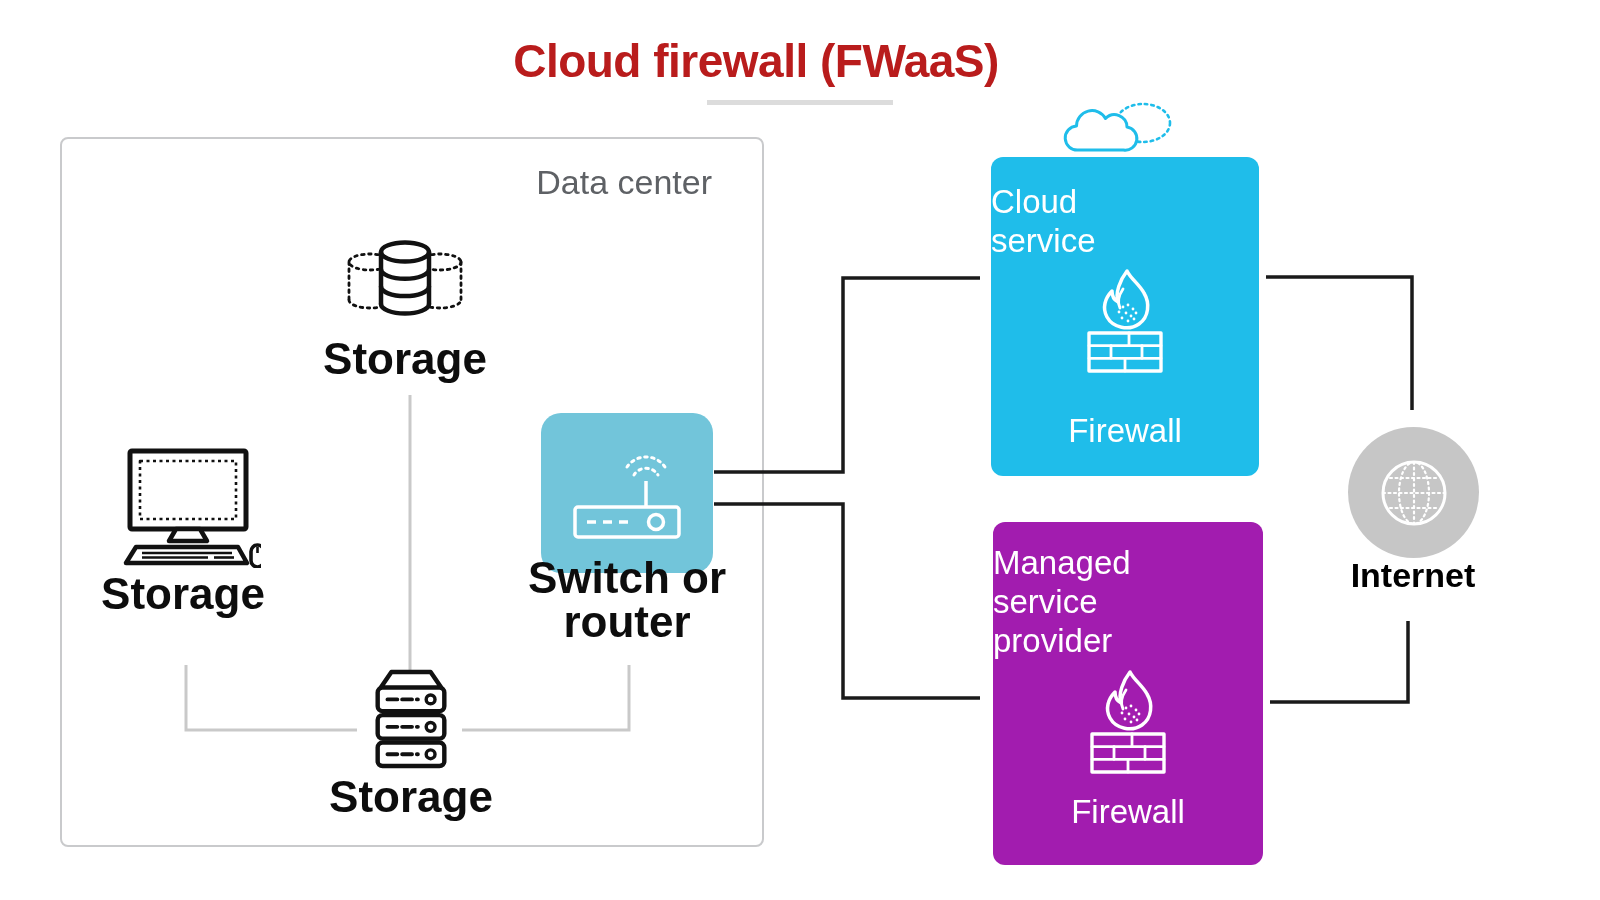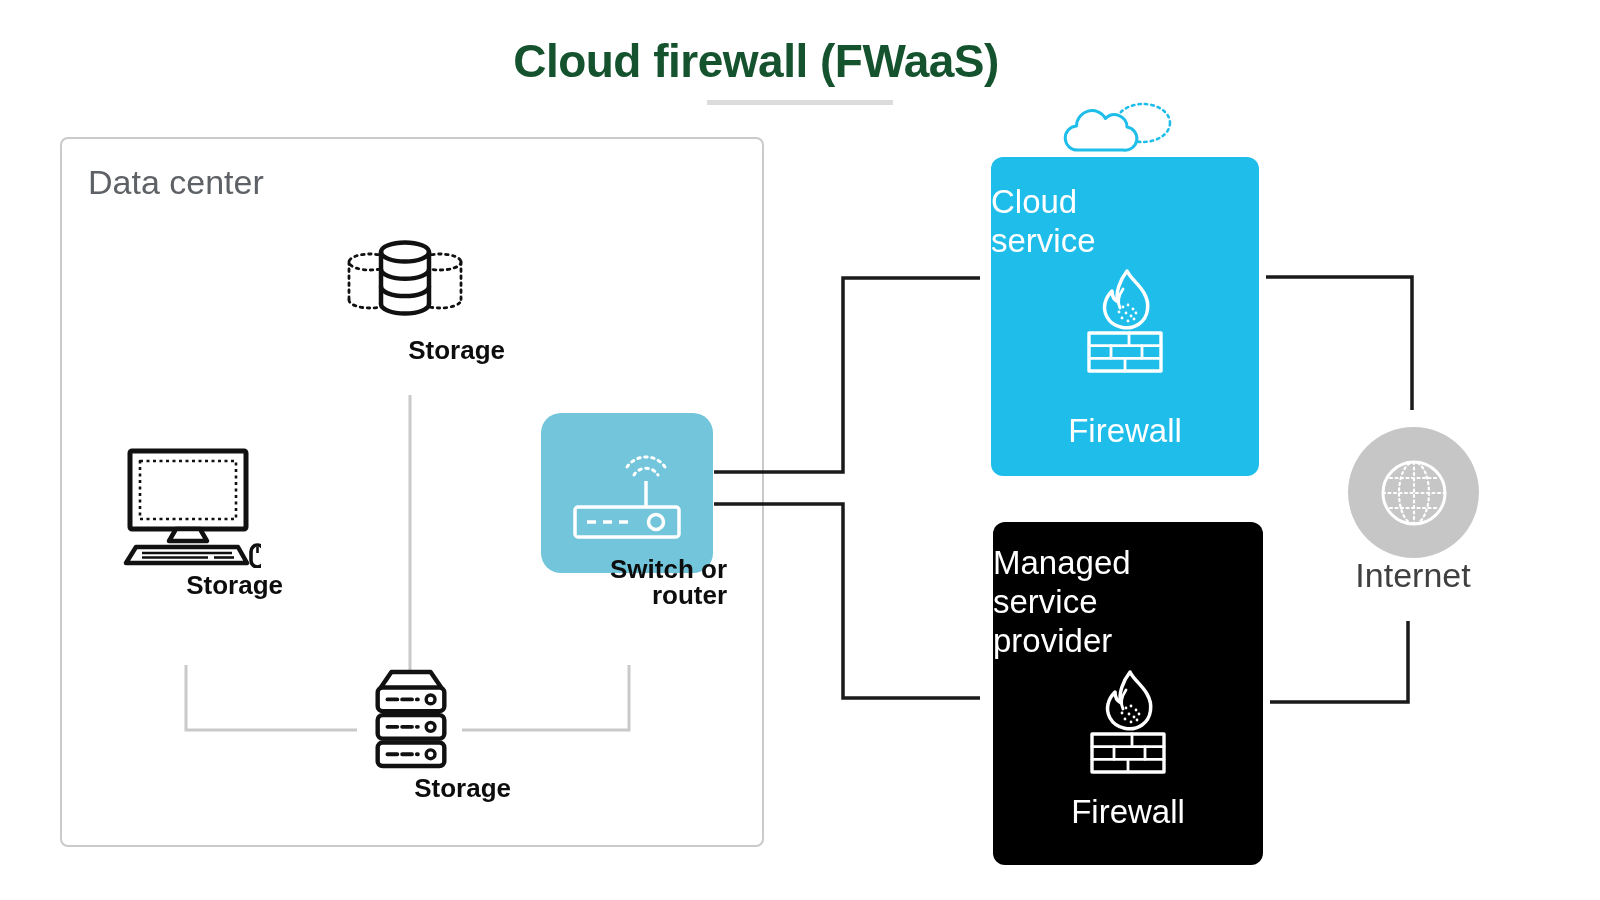--- a/index.html
+++ b/index.html
@@ -4,32 +4,32 @@
 <style>
   html,body{margin:0;padding:0;background:#ffffff;}
   #stage{
     position:relative;width:1600px;height:900px;overflow:hidden;background:#ffffff;
     font-family:"Liberation Sans","DejaVu Sans",sans-serif;
   }
   .abs{position:absolute;}
 
   .title{
     left:156px;top:34px;width:1200px;text-align:center;
-    font-size:46px;font-weight:700;color:#14532d;letter-spacing:-0.5px;
+    font-size:46px;font-weight:700;color:#b91c1c;letter-spacing:-0.5px;
   }
   .title-underline{left:707px;top:100px;width:186px;height:5px;background:#dcdcdc;}
 
   .dc-box{
     left:60px;top:137px;width:704px;height:710px;
     border:2px solid #c9cacc;border-radius:8px;background:#ffffff;box-sizing:border-box;
   }
-  .dc-label{left:88px;top:163px;width:600px;text-align:left;
+  .dc-label{left:112px;top:163px;width:600px;text-align:right;
     font-size:34px;font-weight:400;color:#5e6165;}
 
-  .node-label{font-size:26px;font-weight:700;color:#0d0d0d;text-align:right;
+  .node-label{font-size:44px;font-weight:700;color:#0d0d0d;text-align:center;
     line-height:1.0;white-space:pre-line;}
   .lbl-storage{left:305px;top:337px;width:200px;}
   .lbl-computer{left:83px;top:572px;width:200px;}
   .lbl-switch{left:527px;top:556px;width:200px;}
   .lbl-server{left:311px;top:775px;width:200px;}
 
   .switch-box{
     left:541px;top:413px;width:172px;height:160px;border-radius:20px;
     display:flex;align-items:center;justify-content:center;
   }
@@ -45,21 +45,21 @@
   .fw-label{
     position:absolute;left:0;width:100%;text-align:center;
     font-size:33px;font-weight:400;color:#ffffff;
   }
 
   .inet-circle{
     left:1348px;top:427px;width:131px;height:131px;border-radius:50%;
     background:#c6c6c6;display:flex;align-items:center;justify-content:center;
   }
   .inet-label{left:1313px;top:556px;width:200px;text-align:center;
-    font-size:34px;font-weight:400;color:#404040;}
+    font-size:34px;font-weight:700;color:#000000;}
 
   svg{display:block;}
 </style>
 </head>
 <body>
 
 <div id="stage">
 
   <div class="abs title">Cloud firewall (FWaaS)</div>
   <div class="abs title-underline"></div>
@@ -171,21 +171,21 @@
           <circle cx="43" cy="51" r="1.4"></circle>
         <circle cx="49" cy="54" r="1.4"></circle>
           <circle cx="55" cy="52" r="1.4"></circle>
           <circle cx="40" cy="45" r="1.4"></circle>
         <circle cx="57" cy="46" r="1.4"></circle>
       </g>
     </svg>
     <div class="fw-label" style="bottom:26px;">Firewall</div>
   </div>
 
-  <div class="abs svc-box msp-box" style="background:#000000;">
+  <div class="abs svc-box msp-box" style="background:#a21caf;">
     <div class="box-title" style="top:22px;">Managed
 service
 provider</div>
     <svg class="fw-icon" style="top:146px;" width="92" height="106" viewBox="0 0 92 106">
       <g stroke="#ffffff" fill="none" stroke-linejoin="round" stroke-linecap="round">
         <path d="M48 4 C52 12 60 17 65 26 C71 36 70 50 60 57 C50 64 34 61 28 50 C23 41 26 31 33 24 C33 29 35 33 39 35 C36 26 41 13 48 4 Z" stroke-width="3.5"></path>
         <path d="M44 22 C40 28 38 35 41 41" stroke-width="2.8"></path>
         <rect x="10" y="66" width="72" height="38" stroke-width="3.4"></rect>
         <path d="M10 78.7 H82 M10 91.3 H82" stroke-width="2.8"></path>
         <path d="M50 66 V78.7 M32 78.7 V91.3 M63 78.7 V91.3 M46 91.3 V104" stroke-width="2.8"></path>

